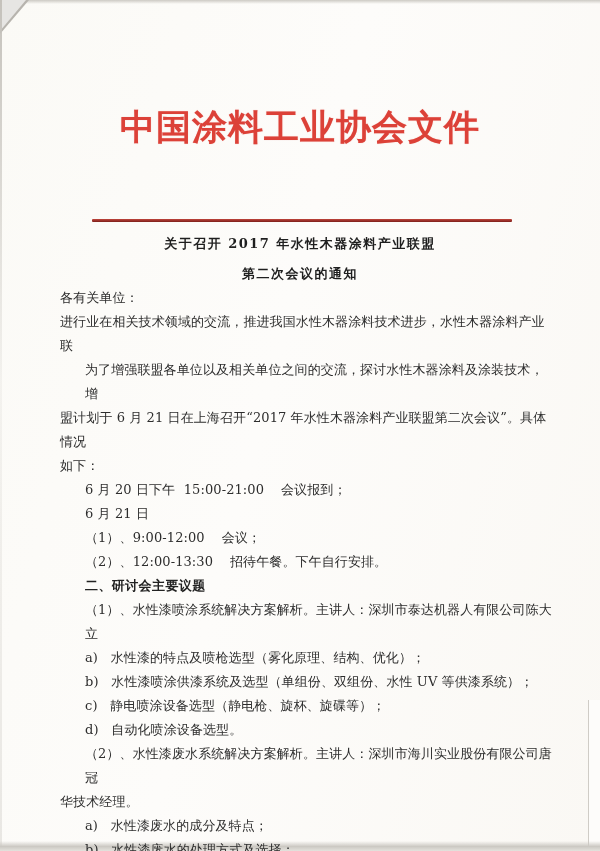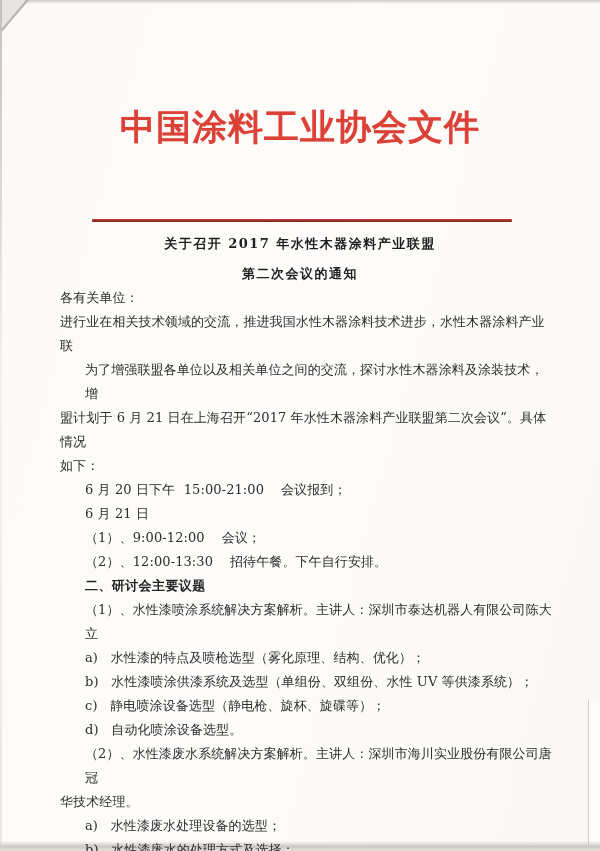--- a/index.html
+++ b/index.html
@@ -80,18 +80,18 @@
       <div class="line ind">（1）、9:00-12:00    会议；</div>
       <div class="line ind">（2）、12:00-13:30    招待午餐。下午自行安排。</div>
       <div class="line ind hd">二、研讨会主要议题</div>
       <div class="line ind">（1）、水性漆喷涂系统解决方案解析。主讲人：深圳市泰达机器人有限公司陈大立</div>
       <div class="line ind">a)   水性漆的特点及喷枪选型（雾化原理、结构、优化）；</div>
       <div class="line ind">b)   水性漆喷涂供漆系统及选型（单组份、双组份、水性 UV 等供漆系统）；</div>
       <div class="line ind">c)   静电喷涂设备选型（静电枪、旋杯、旋碟等）；</div>
       <div class="line ind">d)   自动化喷涂设备选型。</div>
       <div class="line ind">（2）、水性漆废水系统解决方案解析。主讲人：深圳市海川实业股份有限公司唐冠</div>
       <div class="line">华技术经理。</div>
-      <div class="line ind">a)   水性漆废水处理设备的选型；</div>
+      <div class="line ind">a)   水性漆废水的成分及特点；</div>
       <div class="line ind">b)   水性漆废水的处理方式及选择；</div>
       <div class="line ind">c)   水性漆废水处理设备的选型；</div>
     </div>
 
 </div>
 
 </body></html>

